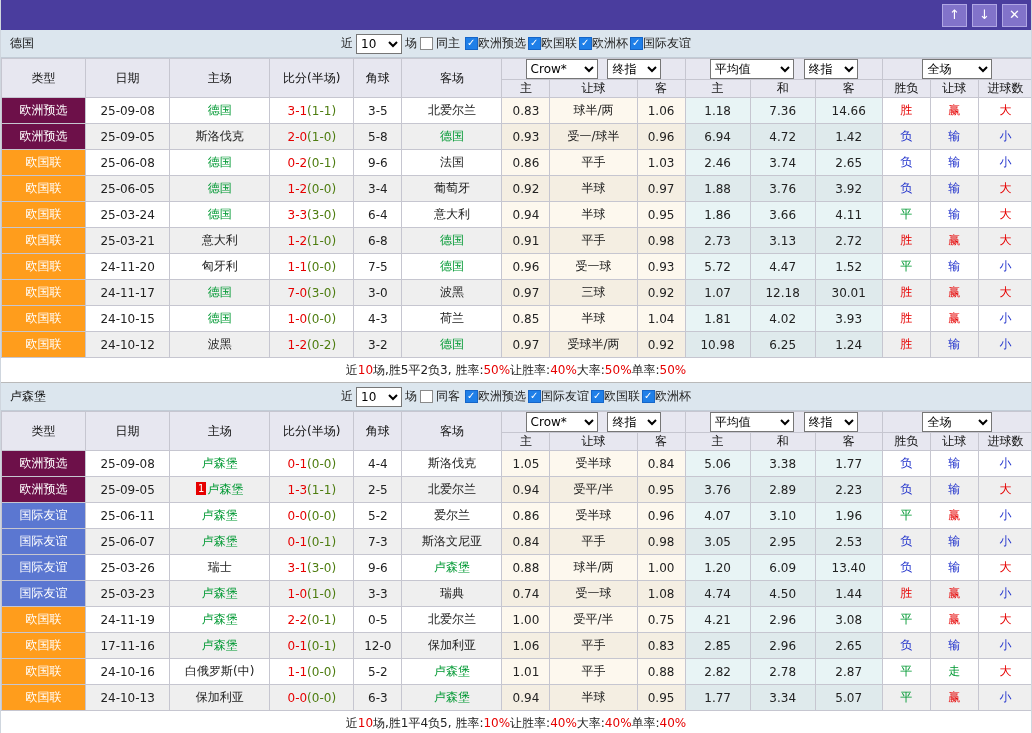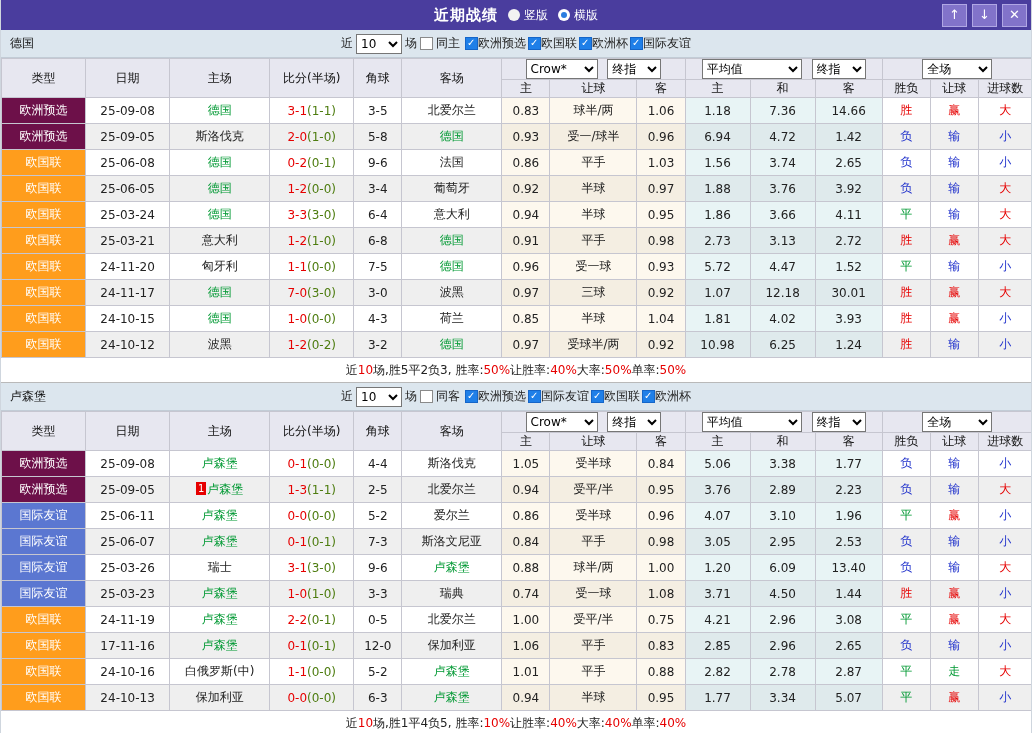--- a/index.html
+++ b/index.html
@@ -28,21 +28,21 @@
   .cb.on::after{content:'✓';color:#fff;font-size:10px;font-weight:bold;position:absolute;left:1px;top:-1px;}
   .lg{display:inline-flex;align-items:center;margin-left:2px;cursor:pointer;}
 
   
   table{border-collapse:collapse;width:1032px;table-layout:fixed;}
   th,td{border:1px solid #c6c6d0;text-align:center;padding:0;white-space:nowrap;overflow:hidden;}
   thead th{background:#e7e7f0;font-weight:normal;color:#111;}
   .hr1 th{height:20px;}
   .hr2 th{height:17px;}
   .grp select{margin:0 3px;}
-  .sel-crow{width:72px;} .sel-zhi{width:54px;} .sel-avg{width:100px;} .sel-all{width:70px;}
+  .sel-crow{width:72px;} .sel-zhi{width:54px;} .sel-avg{width:84px;} .sel-all{width:70px;}
   tbody td{height:25px;background:#fff;}
   tbody tr:nth-child(even) td{background:#efefef;}
   td.cream{background:#fdf8ee;} tbody tr:nth-child(even) td.cream{background:#f4eee2;}
   td.cyan{background:#e8f4f5;} tbody tr:nth-child(even) td.cyan{background:#dfeaec;}
   td.t-p{background:#6d1049;color:#fff;} tbody tr:nth-child(even) td.t-p{background:#6d1049;}
   td.t-o{background:#ff9d1c;color:#fff;} tbody tr:nth-child(even) td.t-o{background:#ff9d1c;}
   td.t-b{background:#5b77d1;color:#fff;} tbody tr:nth-child(even) td.t-b{background:#5b77d1;}
   .self{color:#009933;}
   .ft{color:#e60000;} .ht{color:#4d7c0f;}
   .cr{color:#e60000;} .cg{color:#009933;} .cbl{color:#2233cc;}
@@ -50,31 +50,20 @@
 
   
   .summary{height:24px;display:flex;align-items:center;justify-content:center;background:#fff;border-bottom:1px solid #b9b9b9;font-size:12px;color:#222;}
 </style>
 </head>
 <body>
 
 <div class="window">
 
   <div class="titlebar">
-    <div class="title-center">
-      <span class="title-text">近期战绩</span>
-      <span class="radio-label">
-        <span class="radio"></span>
-        <span>竖版</span>
-      </span>
-      <span class="radio-label">
-        <span class="radio sel"></span>
-        <span>横版</span>
-      </span>
-    </div>
     <div class="title-buttons">
       <button class="tb-btn"><span>↑</span></button>
       <button class="tb-btn"><span>↓</span></button>
       <button class="tb-btn"><span>✕</span></button>
     </div>
   </div>
 
   <div id="sections">
   <div class="section">
     <div class="band">
@@ -190,21 +179,21 @@
   <tr>
     <td class="t-o">欧国联</td>
     <td>25-06-08</td>
     <td><span class="self">德国</span></td>
     <td><span class="ft">0-2</span><span class="ht">(0-1)</span></td>
     <td>9-6</td>
     <td><span>法国</span></td>
     <td class="cream">0.86</td>
     <td class="cream">平手</td>
     <td class="cream">1.03</td>
-    <td class="cyan">1.56</td>
+    <td class="cyan">2.46</td>
     <td class="cyan">3.74</td>
     <td class="cyan">2.65</td>
     <td class="cbl">负</td>
     <td class="cbl">输</td>
     <td class="cbl">小</td>
   </tr>
 
   <tr>
     <td class="t-o">欧国联</td>
     <td>25-06-05</td>
@@ -514,21 +503,21 @@
   <tr>
     <td class="t-b">国际友谊</td>
     <td>25-03-23</td>
     <td><span class="self">卢森堡</span></td>
     <td><span class="ft">1-0</span><span class="ht">(1-0)</span></td>
     <td>3-3</td>
     <td><span>瑞典</span></td>
     <td class="cream">0.74</td>
     <td class="cream">受一球</td>
     <td class="cream">1.08</td>
-    <td class="cyan">3.71</td>
+    <td class="cyan">4.74</td>
     <td class="cyan">4.50</td>
     <td class="cyan">1.44</td>
     <td class="cr">胜</td>
     <td class="cr">赢</td>
     <td class="cbl">小</td>
   </tr>
 
   <tr>
     <td class="t-o">欧国联</td>
     <td>24-11-19</td>

